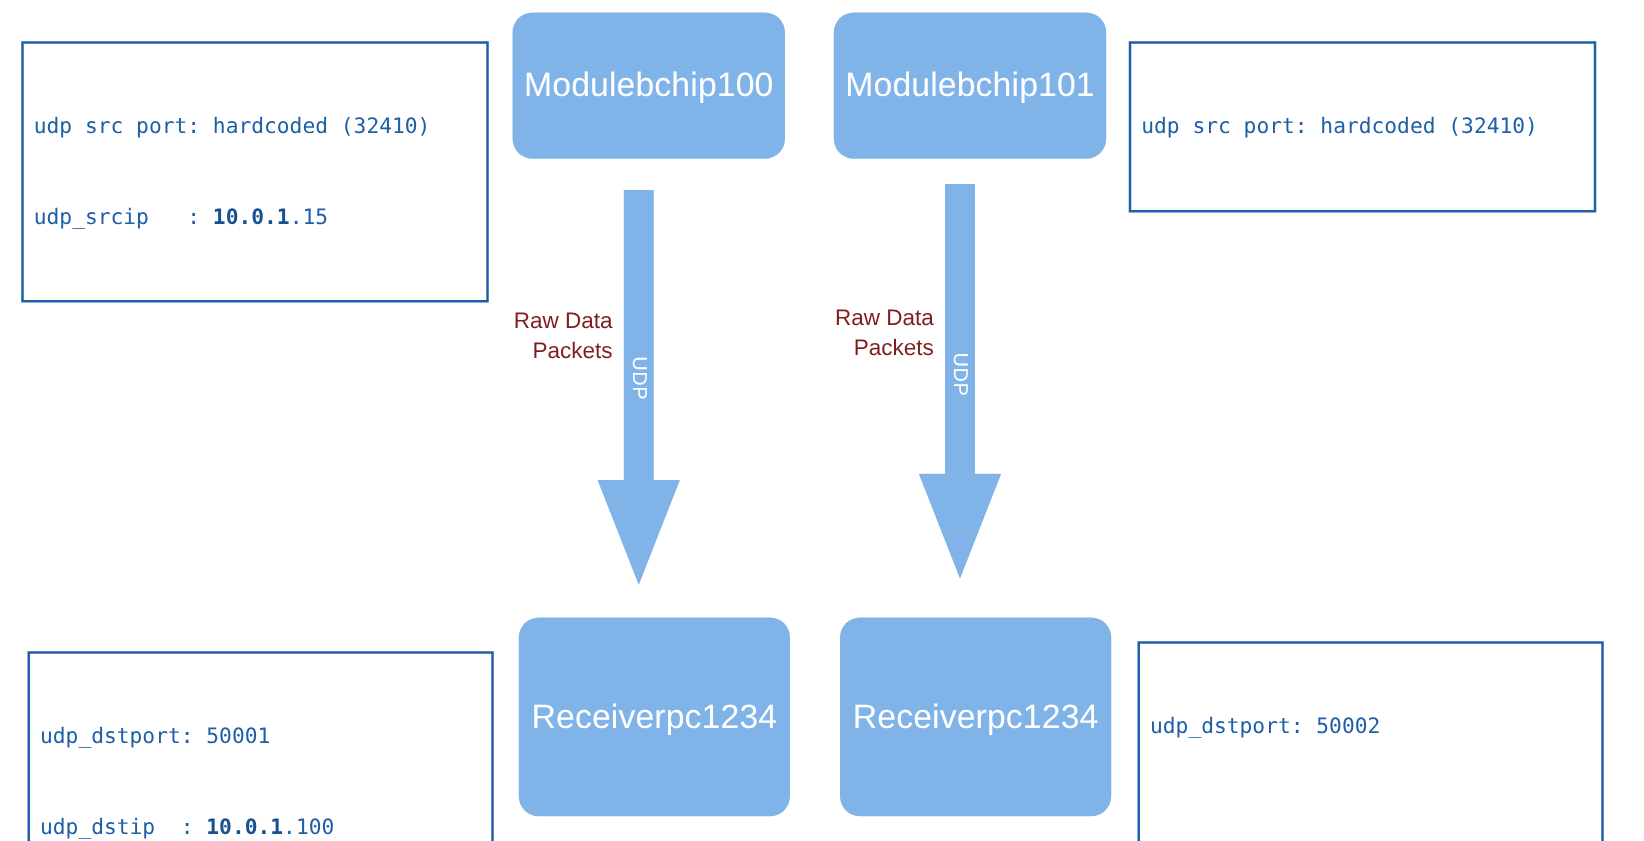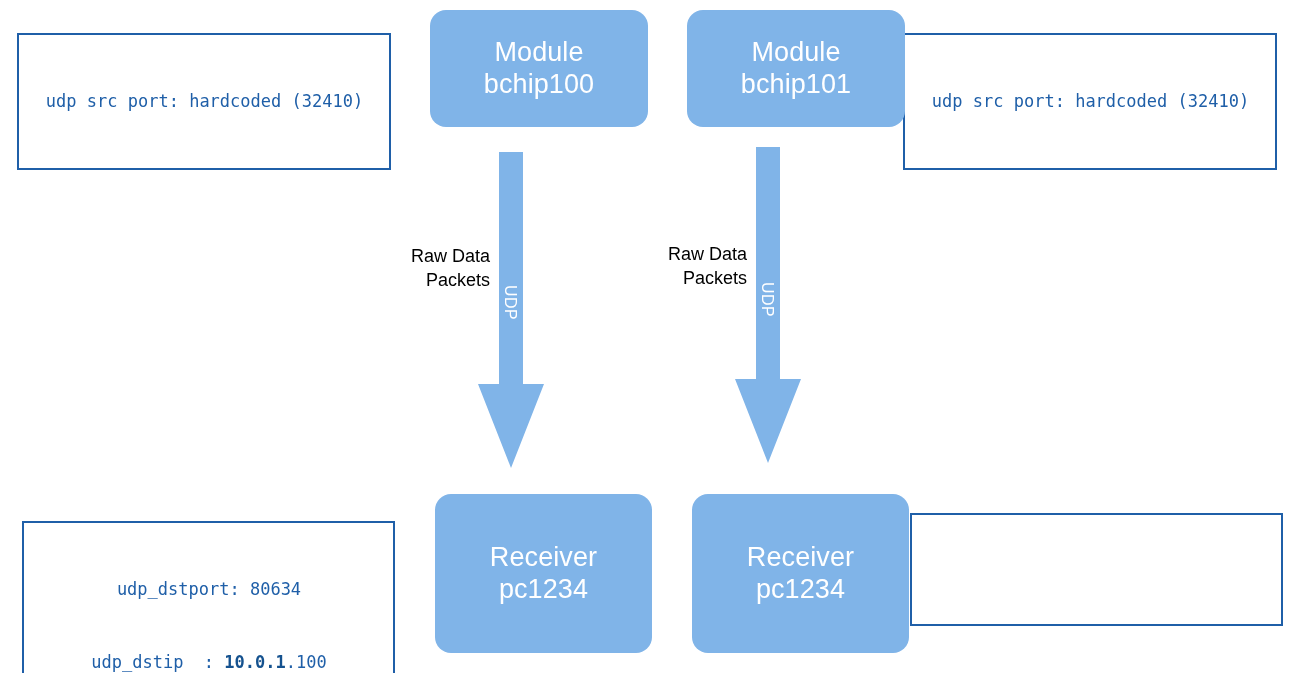--- a/index.html
+++ b/index.html
@@ -21,29 +21,27 @@
     height: 673px;
   }
 
   
   .node {
     position: absolute;
     background: #80B4E8;
     border-radius: 16px;
     color: #ffffff;
     display: flex;
-    flex-direction: column;
     align-items: center;
     justify-content: center;
     text-align: center;
     line-height: 1.18;
     font-size: 27px;
     font-weight: 400;
     letter-spacing: 0.1px;
-    margin-left: 20px;
   }
   .node .line { display: block; white-space: nowrap; }
   .node .ip { font-weight: 700; }
   .node .ip .pre { color: #1F5FA8; font-weight: 700; }
   .node .ip .suf { color: #ffffff; font-weight: 400; }
 
   #module-bchip100 { left: 410px;  top: 10px;  width: 218px; height: 117px; }
   #module-bchip101 { left: 667px;  top: 10px;  width: 218px; height: 117px; }
   #receiver-left   { left: 415px;  top: 494px; width: 217px; height: 159px; }
   #receiver-right  { left: 672px;  top: 494px; width: 217px; height: 159px; }
@@ -53,21 +51,20 @@
     position: absolute;
     box-sizing: border-box;
     border: 2px solid #1F5FA8;
     background: #ffffff;
     color: #1F5FA8;
     font-family: "DejaVu Sans Mono", monospace;
     font-size: 17px;
     line-height: 1.42;
     padding: 6px 7px 6px 8px;
     white-space: pre;
-    text-align: center;
   }
   .note b { font-weight: 700; color: #15528F; }
   .note .ln { display: block; white-space: pre; }
 
   #note-src-left   { left: 17px;  top: 33px;  width: 374px; }
   #note-src-right  { left: 903px; top: 33px;  width: 374px; }
   #note-dst-left   { left: 22px;  top: 521px; width: 373px; }
   #note-dst-right  { left: 910px; top: 513px; width: 373px; }
 
   
@@ -78,21 +75,21 @@
     color: #ffffff;
     font-size: 16px;
     font-family: "Liberation Sans", sans-serif;
     letter-spacing: 0.4px;
     transform: rotate(90deg);
     transform-origin: left top;
     white-space: nowrap;
   }
   .arrow-label-raw {
     position: absolute;
-    color: #000000;
+    color: #7f1d1d;
     font-size: 18px;
     line-height: 1.32;
     text-align: right;
     white-space: pre-line;
     font-family: "Liberation Sans", sans-serif;
   }
 
   #arrow-left  { left: 478px; top: 152px; }
   #arrow-right { left: 735px; top: 147px; }
   #udp-left  { left: 519px; top: 285px; }
@@ -100,20 +97,21 @@
   #raw-left  { left: 370px; top: 245px; width: 120px; }
   #raw-right { left: 627px; top: 243px; width: 120px; }
 </style>
 </head>
 <body>
 
 <div id="stage">
 
   <div class="note" id="note-src-left">
     <span class="ln">udp src port: hardcoded (32410)</span>
+    <span class="ln"><span>udp_srcip   : </span><b>10.0.1</b><span>.15</span></span>
   </div>
 
   <div class="note" id="note-src-right">
     <span class="ln">udp src port: hardcoded (32410)</span>
   </div>
 
   <div class="node" id="module-bchip100">
     <span class="line">Module</span>
     <span class="line">bchip100</span>
   </div>
@@ -145,24 +143,25 @@
     <span class="line">Receiver</span>
     <span class="line">pc1234</span>
   </div>
 
   <div class="node" id="receiver-right">
     <span class="line">Receiver</span>
     <span class="line">pc1234</span>
   </div>
 
   <div class="note" id="note-dst-left">
-    <span class="ln">udp_dstport: 80634</span>
+    <span class="ln">udp_dstport: 50001</span>
     <span class="ln"><span>udp_dstip  : </span><b>10.0.1</b><span>.100</span></span>
     
     
   </div>
 
   <div class="note" id="note-dst-right">
+    <span class="ln">udp_dstport: 50002</span>
     
     
   </div>
 
 </div>
 
 </body></html>

